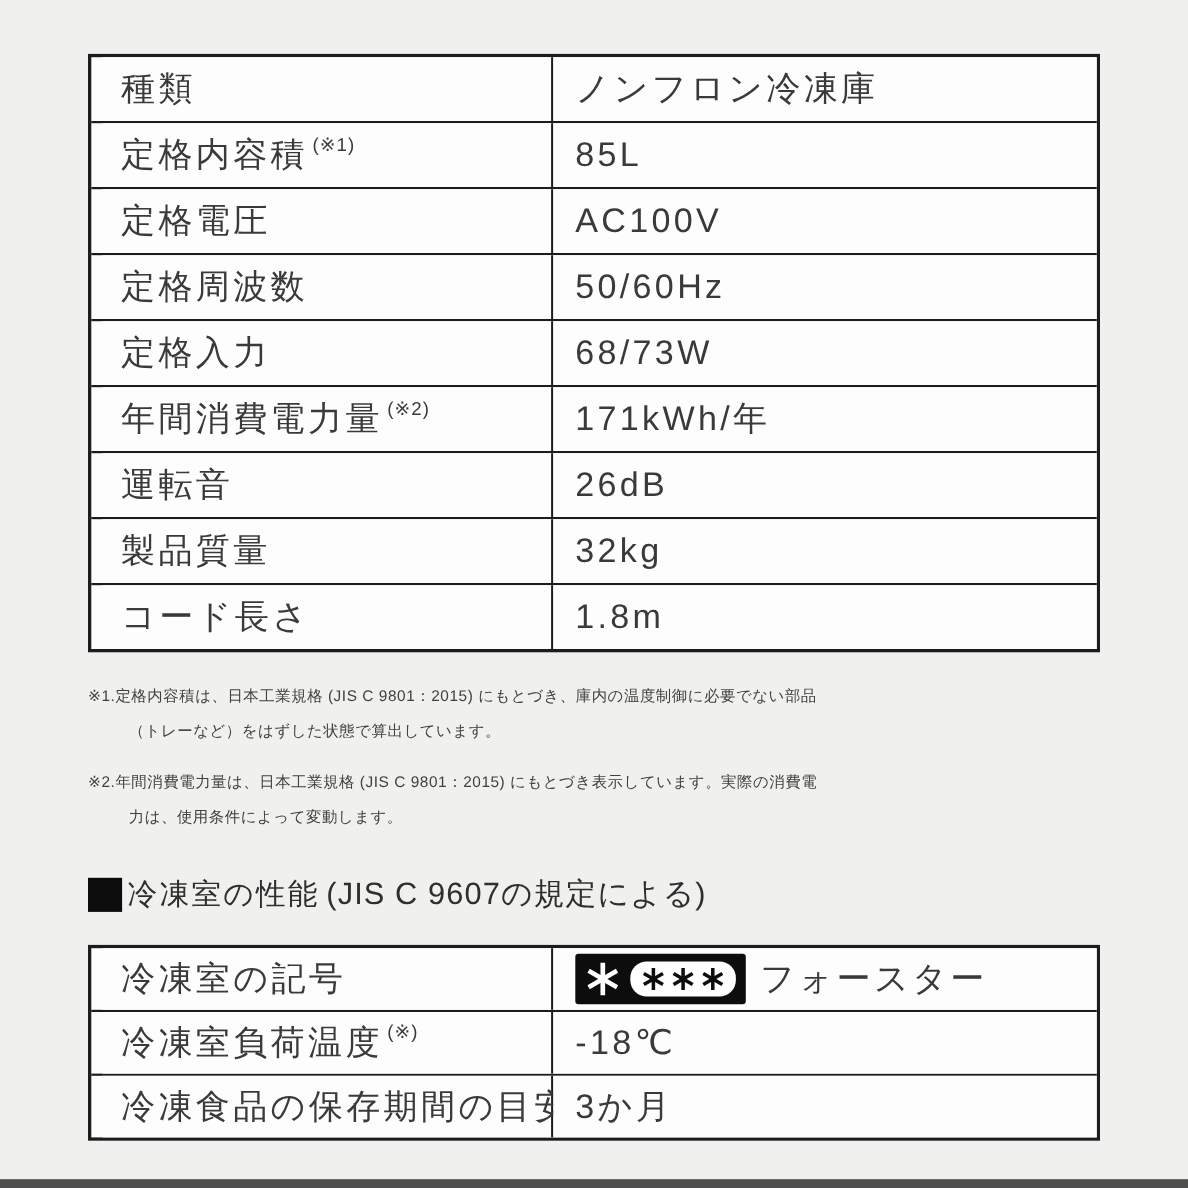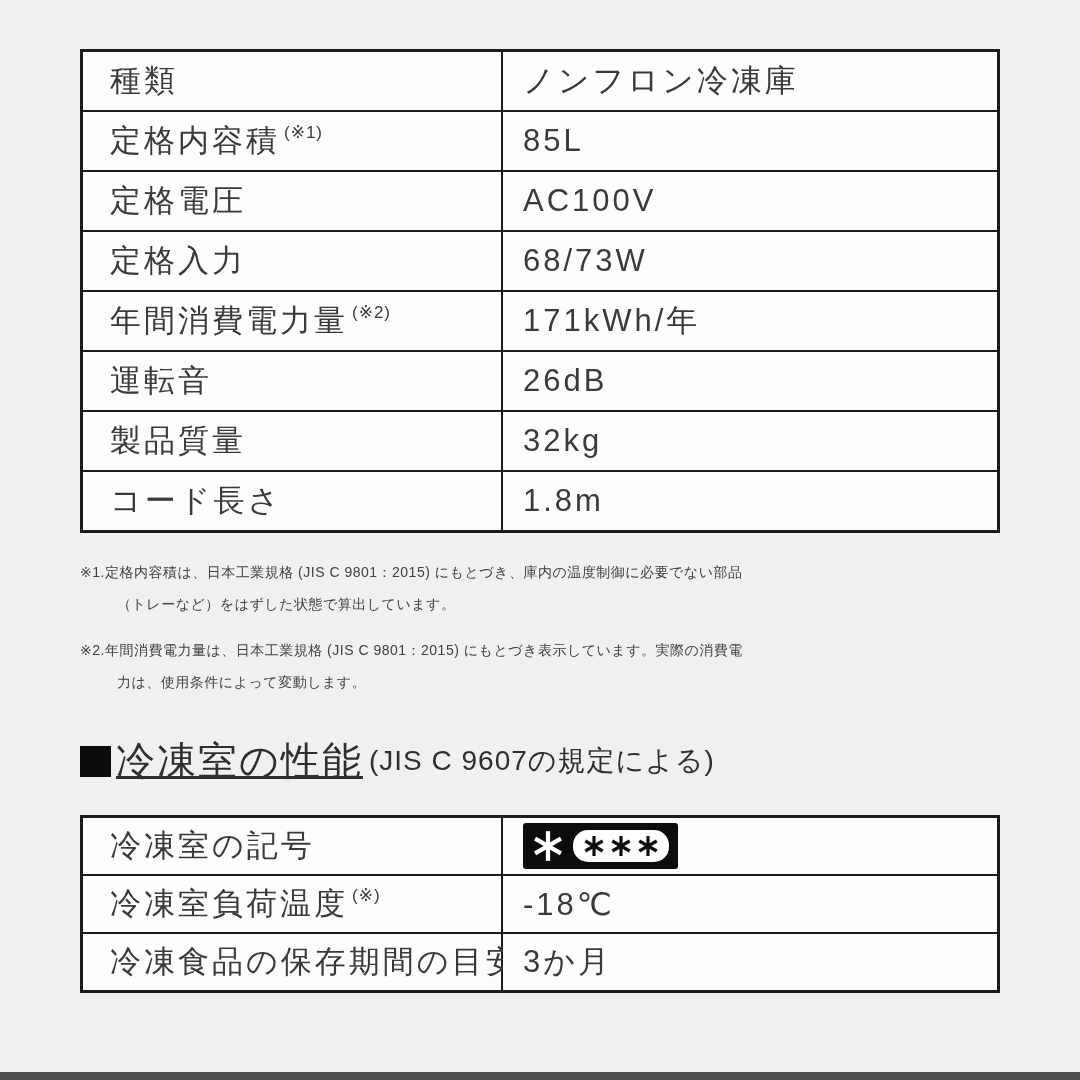--- a/index.html
+++ b/index.html
@@ -63,21 +63,21 @@
     color:#2f2f2f;
     white-space:nowrap;
   }
   .section-marker{
     width:31px;height:31px;
     background:#0c0c0c;
     display:inline-block;
     margin-right:5px;
     flex:0 0 auto;
   }
-  .section-title{font-size:39px;letter-spacing:2px;text-decoration:underline;}
+  .section-title{font-size:27px;letter-spacing:2px;}
   .section-subtitle{font-size:28px;letter-spacing:1px;margin-left:6px;}
 
   .freezer-table{margin-top:27px;}
 
   
   .symbol-cell{display:flex;align-items:center;}
   .fsymbol{
     display:flex;align-items:center;
     background:#0d0d0d;
     height:46px;
@@ -129,20 +129,27 @@
       </div>
       <div class="t-row">
         <div class="t-label">
             <span>定格電圧</span>
             <span class="sup"></span>
           </div>
         <div class="t-value">AC100V</div>
       </div>
       <div class="t-row">
         <div class="t-label">
+            <span>定格周波数</span>
+            <span class="sup"></span>
+          </div>
+        <div class="t-value">50/60Hz</div>
+      </div>
+      <div class="t-row">
+        <div class="t-label">
             <span>定格入力</span>
             <span class="sup"></span>
           </div>
         <div class="t-value">68/73W</div>
       </div>
       <div class="t-row">
         <div class="t-label">
             <span>年間消費電力量</span>
             <span class="sup">(※2)</span>
           </div>
@@ -218,20 +225,21 @@
                 </svg>
               <svg viewBox="0 0 24 24">
                   <g stroke="currentColor" stroke-width="3.2" stroke-linecap="butt" fill="none">
                     <line x1="12" y1="2" x2="12" y2="22"></line>
                     <line x1="3.3" y1="7" x2="20.7" y2="17"></line>
                     <line x1="3.3" y1="17" x2="20.7" y2="7"></line>
                   </g>
                 </svg>
             </span>
           </span>
+          <span class="fsymbol-label">フォースター</span>
         </div>
       </div>
       <div class="t-row">
         <div class="t-label">
             <span>冷凍室負荷温度</span>
             <span class="sup">(※)</span>
           </div>
         <div class="t-value">-18℃</div>
       </div>
       <div class="t-row">

